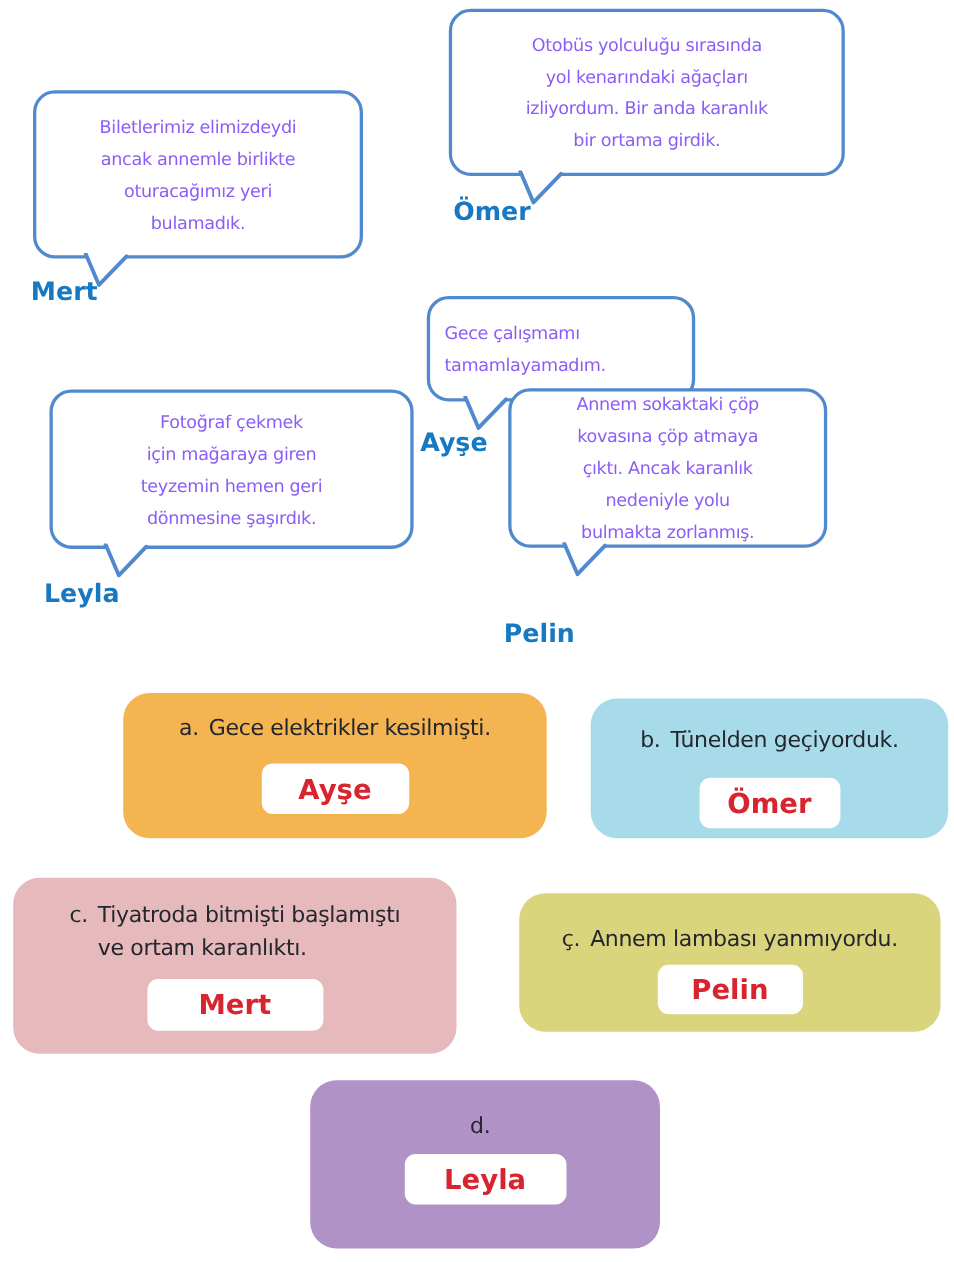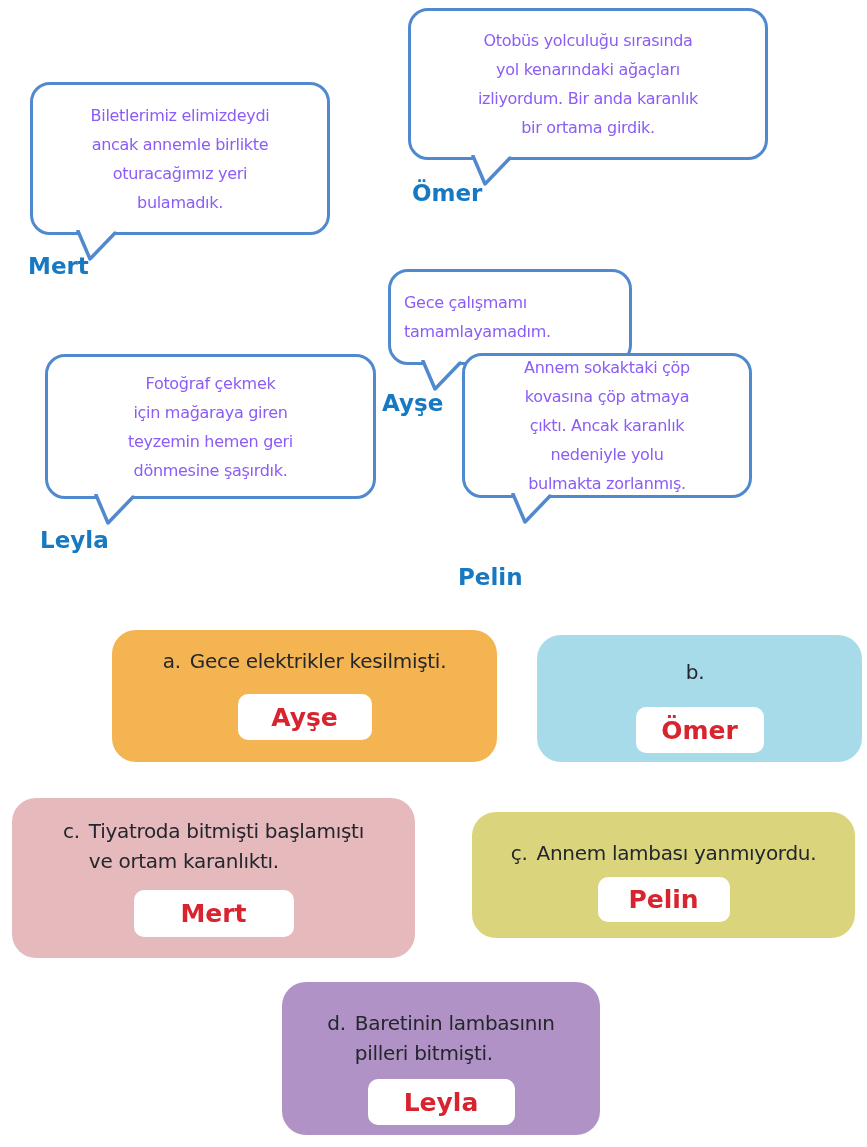--- a/index.html
+++ b/index.html
@@ -180,20 +180,21 @@
       <span class="card-stmt">Gece elektrikler kesilmişti.</span>
     </div>
     <div class="answer-box">
       <span class="answer">Ayşe</span>
     </div>
   </div>
 
   <div class="card card-b">
     <div class="card-line">
       <span class="card-letter">b.</span>
+      <span class="card-stmt">Tünelden geçiyorduk.</span>
     </div>
     <div class="answer-box">
       <span class="answer">Ömer</span>
     </div>
   </div>
 
   <div class="card card-c">
     <div class="card-line">
       <span class="card-letter">c.</span>
       <span class="card-stmt">Tiyatroda bitmişti başlamıştı
@@ -210,21 +211,19 @@
       <span class="card-stmt">Annem lambası yanmıyordu.</span>
     </div>
     <div class="answer-box">
       <span class="answer">Pelin</span>
     </div>
   </div>
 
   <div class="card card-d">
     <div class="card-line">
       <span class="card-letter">d.</span>
-      <span class="card-stmt">Baretinin lambasının
-pilleri bitmişti.</span>
     </div>
     <div class="answer-box">
       <span class="answer">Leyla</span>
     </div>
   </div>
 
 </div>
 
 </body></html>

